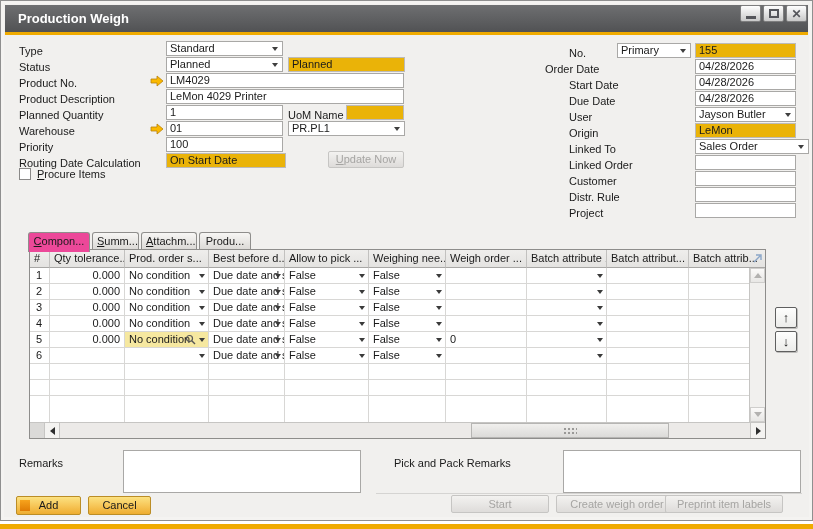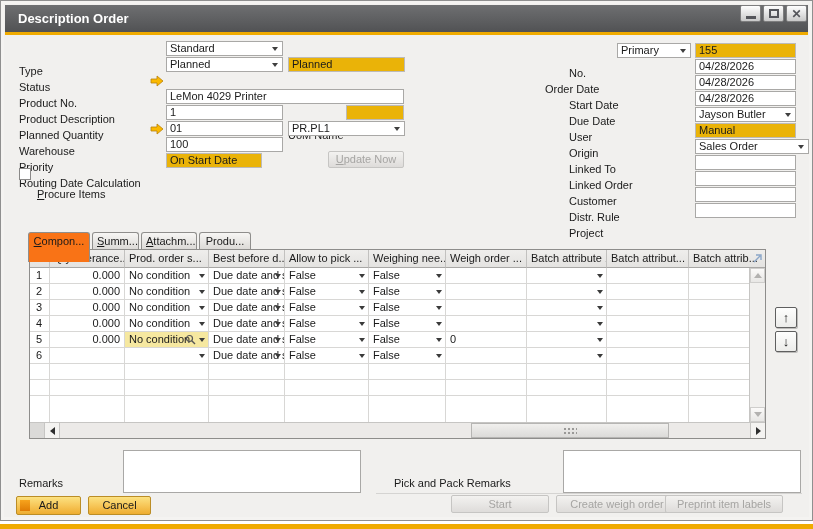--- a/index.html
+++ b/index.html
@@ -17,21 +17,21 @@
   .win-btn { width:21px; height:17px; background:linear-gradient(#fefefe,#c9c9c9);
              border:1px solid #7d7d7e; border-radius:2px; display:flex;
              align-items:center; justify-content:center; cursor:default; }
   .glyph-min { width:10px; height:3px; background:#54555a; margin-top:7px; }
   .glyph-max { width:10px; height:9px; border:2px solid #54555a; }
   .glyph-close { color:#54555a; font-weight:bold; font-size:12px; line-height:1; }
   .accent-bar { position:absolute; left:4px; top:31px; right:4px; height:3px; background:#F0AB00; }
   .bottom-accent { position:absolute; left:0; top:524px; width:813px; height:5px; background:#F0AB00; }
 
   
-  .lbl { position:absolute; height:14px; line-height:14px; white-space:nowrap;margin-top:20px; }
+  .lbl { position:absolute; height:14px; line-height:14px; white-space:nowrap; }
   .fld { position:absolute; height:15px; border:1px solid #a9a8a6; background:#fff;
          line-height:13px; padding:0 3px; white-space:nowrap; overflow:hidden; }
   .fld.disabled { background:#eab308; border-color:#bcbab8; }
   .fld.dd { padding-right:10px; }
   .arr-down { position:absolute; right:4px; top:5px; width:0; height:0;
               border-left:3.5px solid transparent; border-right:3.5px solid transparent;
               border-top:4px solid #3f3f3f; }
   .link-arrow { position:absolute; width:14px; height:12px; }
   .checkbox { position:absolute; width:12px; height:12px; background:#fff; border:1px solid #8a8988; }
 
@@ -41,21 +41,21 @@
   .btn-gold { position:absolute; height:19px; background:linear-gradient(#fce281,#f6c455 55%,#eead30);
               border:1px solid #bb8d26; border-radius:2px; color:#1a1a1a; text-align:center;
               line-height:17px; font-size:11px; }
   .btn-gold.add::before { content:""; position:absolute; left:3px; top:3px; bottom:3px; width:10px;
               background:linear-gradient(#f7a41d,#e07c04); }
 
   
   .tab { position:absolute; top:231px; height:17px; text-align:center; line-height:16px;
          background:linear-gradient(#f7f6f4,#dcdad7); border:1px solid #8f8e8c;
          border-bottom:none; border-radius:3px 3px 0 0; padding:0 4px; white-space:nowrap; overflow:hidden; }
-  .tab.active { background:#f97316; height:30px; z-index:5; }
+  .tab.active { background:#ec4899; height:20px; z-index:5; }
 
   
   .grid { position:absolute; left:28px; top:248px; width:737px; height:190px;
           border:1px solid #8e8d8b; background:#fff; }
   .g-head { display:flex; height:18px; background:linear-gradient(#efeeec,#e3e2e0); }
   .g-hcell { border-right:1px solid #c2c1bf; border-bottom:1px solid #a8a7a5; padding:0 4px;
              line-height:17px; white-space:nowrap; overflow:hidden; position:relative; }
   .g-body { position:relative; display:flex; height:154px; }
   .g-cols { width:719px; }
   .g-row { display:flex; height:16px; }
@@ -103,21 +103,21 @@
                  font-family:"Liberation Sans", sans-serif; font-size:11px; padding:2px 3px; }
   .divider { position:absolute; height:1px; background:#d5d4d2; }
 </style>
 </head>
 <body>
 
 <div id="stage">
   <div class="window">
 
     <div class="titlebar">
-      <span>Description Order</span>
+      <span>Production Weigh</span>
     </div>
     <div class="win-btns">
       <div class="win-btn">
           <span class="glyph-min"></span>
         </div>
       <div class="win-btn">
           <span class="glyph-max"></span>
         </div>
       <div class="win-btn">
           <span class="glyph-close">✕</span>
@@ -133,20 +133,21 @@
     <div class="lbl" style="left:18px;top:59px">Status</div>
     <div class="fld dd" style="left:165px;top:56px;width:117px">
       <span>Planned</span><span class="arr-down"></span>
     </div>
     <div class="fld disabled" style="left:287px;top:56px;width:117px">Planned</div>
 
     <div class="lbl" style="left:18px;top:75px">Product No.</div>
     <svg class="link-arrow" style="left:149px;top:74px" viewBox="0 0 14 12">
       <polygon points="1,4 7,4 7,1 13,6 7,11 7,8 1,8" fill="#FBB900" stroke="#B9820A" stroke-width="0.8"></polygon>
     </svg>
+    <div class="fld" style="left:165px;top:72px;width:238px">LM4029</div>
 
     <div class="lbl" style="left:18px;top:91px">Product Description</div>
     <div class="fld" style="left:165px;top:88px;width:238px">LeMon 4029 Printer</div>
 
     <div class="lbl" style="left:18px;top:107px">Planned Quantity</div>
     <div class="fld" style="left:165px;top:104px;width:117px">1</div>
     <div class="lbl" style="left:287px;top:107px">UoM Name</div>
     <div class="fld disabled" style="left:345px;top:104px;width:58px"></div>
 
     <div class="lbl" style="left:18px;top:123px">Warehouse</div>
@@ -155,21 +156,21 @@
     </svg>
     <div class="fld" style="left:165px;top:120px;width:117px">01</div>
     <div class="fld dd" style="left:287px;top:120px;width:117px">
       <span>PR.PL1</span><span class="arr-down"></span>
     </div>
 
     <div class="lbl" style="left:18px;top:139px">Priority</div>
     <div class="fld" style="left:165px;top:136px;width:117px">100</div>
 
     <div class="lbl" style="left:18px;top:155px">Routing Date Calculation</div>
-    <div class="fld disabled" style="left:165px;top:152px;width:96px">On Start Date</div>
+    <div class="fld disabled" style="left:165px;top:152px;width:120px">On Start Date</div>
     <div class="btn-dis" style="left:327px;top:150px;width:76px;height:17px;line-height:15px"><u>U</u>pdate Now</div>
 
     <div class="checkbox" style="left:18px;top:167px"></div>
     <div class="lbl" style="left:36px;top:166px"><u>P</u>rocure Items</div>
 
     <div class="lbl" style="left:568px;top:45px">No.</div>
     <div class="fld dd" style="left:616px;top:42px;width:74px">
       <span>Primary</span><span class="arr-down"></span>
     </div>
     <div class="fld disabled" style="left:694px;top:42px;width:101px">155</div>
@@ -182,21 +183,21 @@
 
     <div class="lbl" style="left:568px;top:93px">Due Date</div>
     <div class="fld" style="left:694px;top:90px;width:101px">04/28/2026</div>
 
     <div class="lbl" style="left:568px;top:109px">User</div>
     <div class="fld dd" style="left:694px;top:106px;width:101px">
       <span>Jayson Butler</span><span class="arr-down"></span>
     </div>
 
     <div class="lbl" style="left:568px;top:125px">Origin</div>
-    <div class="fld disabled" style="left:694px;top:122px;width:101px">Manual</div>
+    <div class="fld disabled" style="left:694px;top:122px;width:101px">LeMon</div>
 
     <div class="lbl" style="left:568px;top:141px">Linked To</div>
     <div class="fld dd" style="left:694px;top:138px;width:114px">
       <span>Sales Order</span><span class="arr-down"></span>
     </div>
 
     <div class="lbl" style="left:568px;top:157px">Linked Order</div>
     <div class="fld" style="left:694px;top:154px;width:101px"></div>
 
     <div class="lbl" style="left:568px;top:173px">Customer</div>

